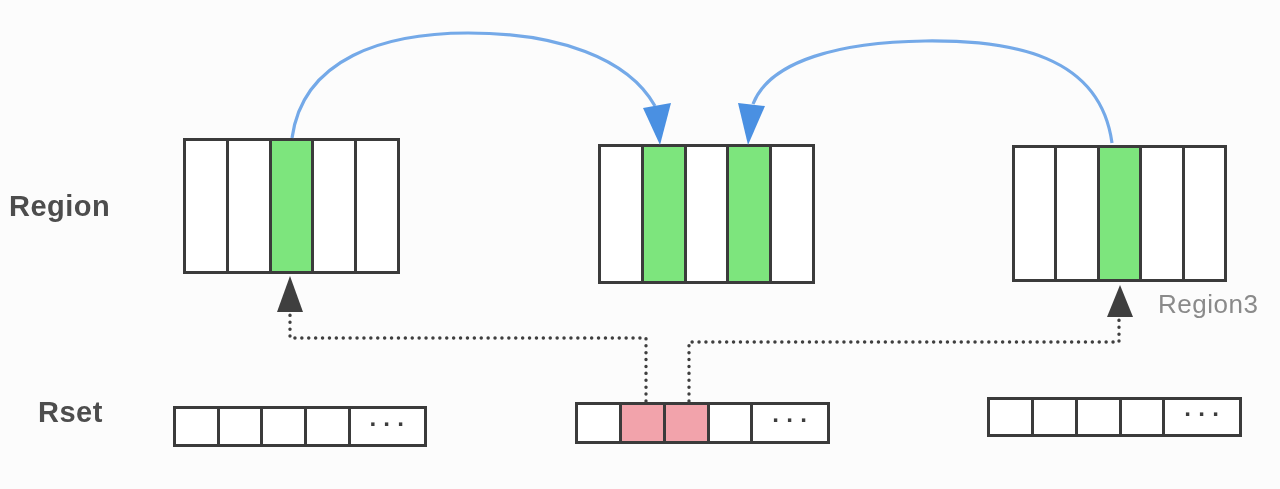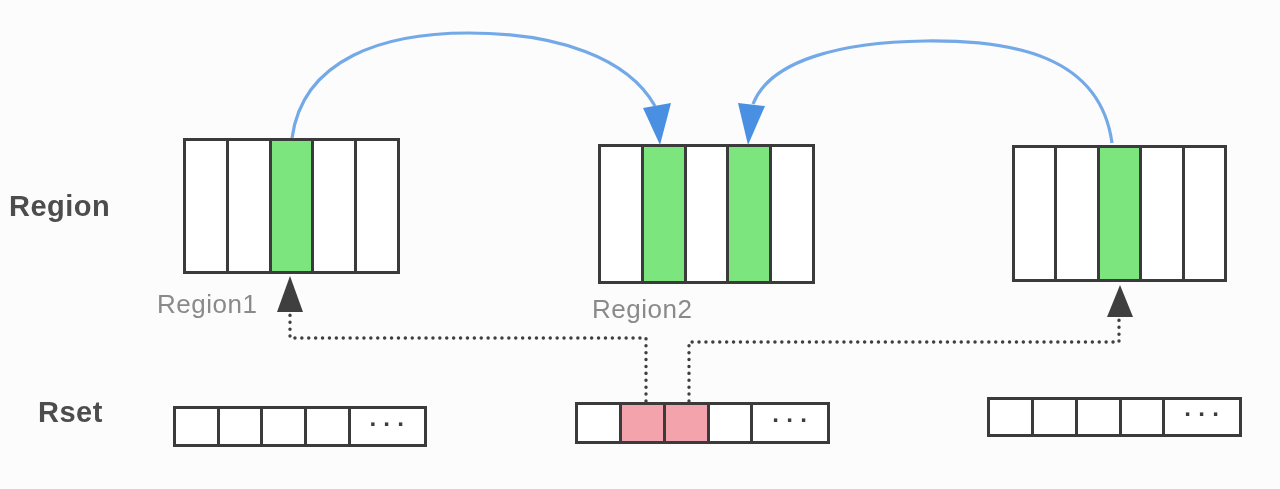--- a/index.html
+++ b/index.html
@@ -71,22 +71,21 @@
     <div class="cell" data-fill="white"></div>
   </div>
   <div id="region3" class="cellbox">
     <div class="cell" data-fill="white"></div>
     <div class="cell" data-fill="white"></div>
     <div class="cell" data-fill="green"></div>
     <div class="cell" data-fill="white"></div>
     <div class="cell" data-fill="white"></div>
   </div>
 
-  <span id="name-region1" class="region-name">Region1</span>
-  <span id="name-region2" class="region-name">Region2</span>
+  <span id="name-region3" class="region-name">Region3</span>
 
   <div id="rset1" class="cellbox rset">
     <div class="cell" data-fill="white"></div>
     <div class="cell" data-fill="white"></div>
     <div class="cell" data-fill="white"></div>
     <div class="cell" data-fill="white"></div>
     <div class="cell cell-dots" data-fill="dots">
       <span class="more">···</span>
     </div>
   </div>

